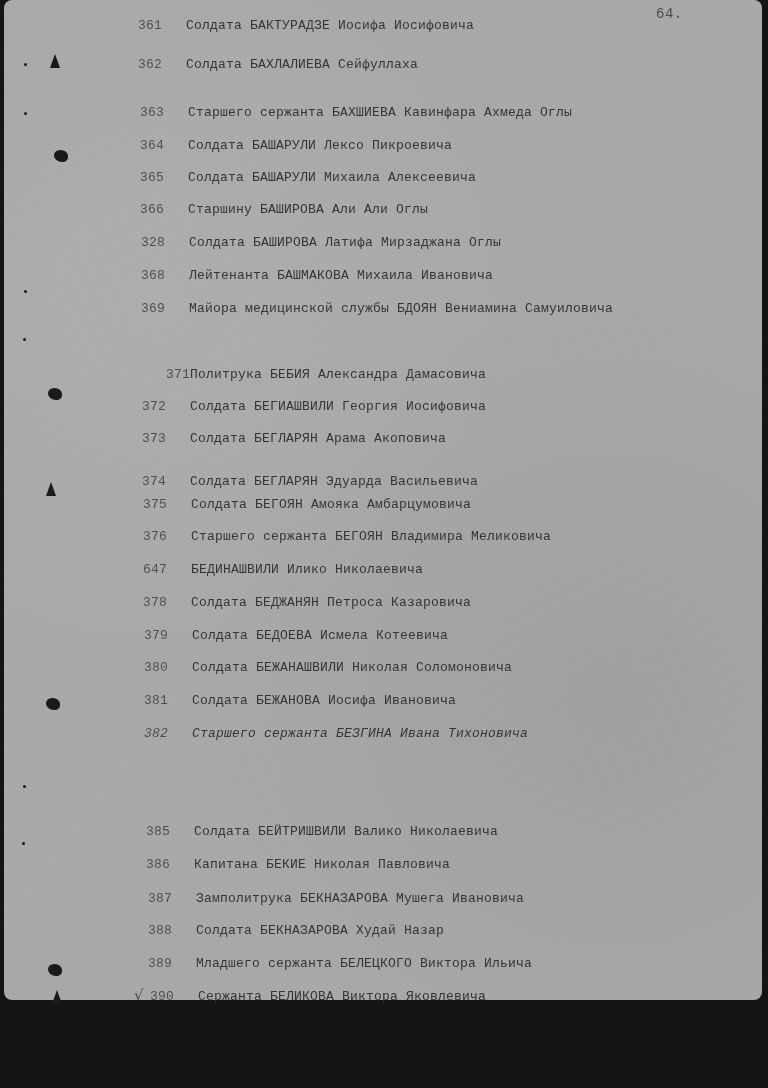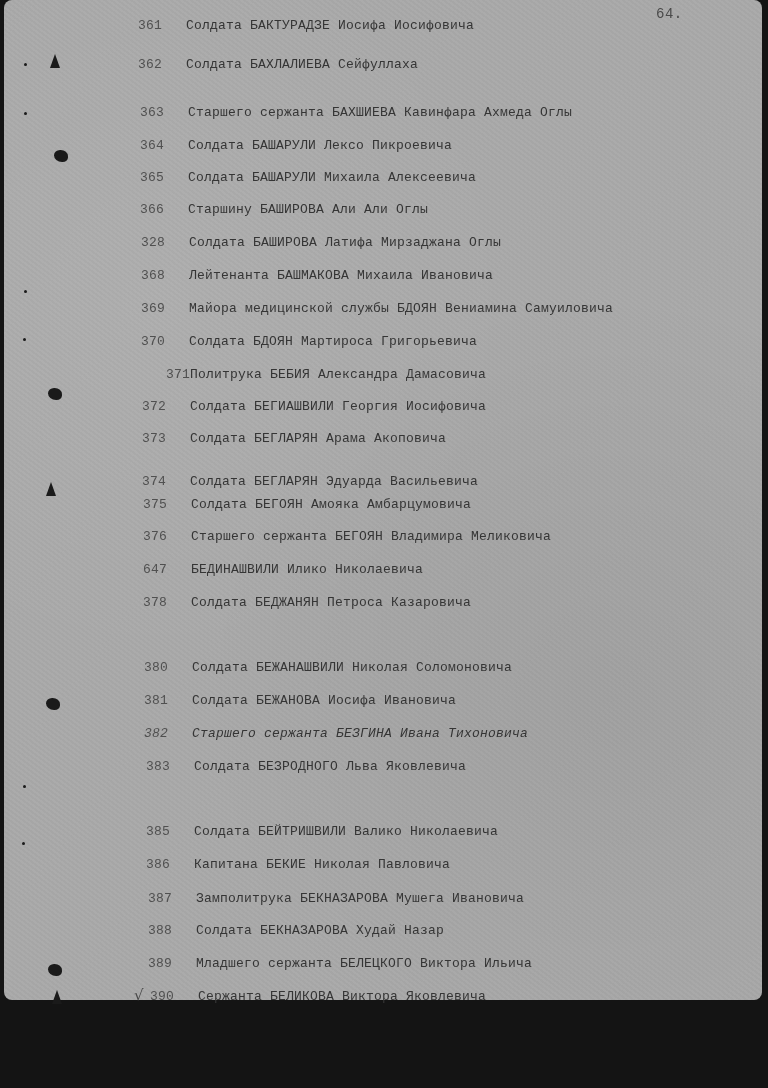--- a/index.html
+++ b/index.html
@@ -91,33 +91,32 @@
 
   <div class="entry" style="left:134px; top:18px;"><span class="num">361</span><span class="txt">Солдата БАКТУРАДЗЕ Иосифа Иосифовича</span></div>
   <div class="entry" style="left:134px; top:57px;"><span class="num">362</span><span class="txt">Солдата БАХЛАЛИЕВА Сейфуллаха</span></div>
   <div class="entry" style="left:136px; top:105px;"><span class="num">363</span><span class="txt">Старшего сержанта БАХШИЕВА Кавинфара Ахмеда Оглы</span></div>
   <div class="entry" style="left:136px; top:138px;"><span class="num">364</span><span class="txt">Солдата БАШАРУЛИ Лексо Пикроевича</span></div>
   <div class="entry" style="left:136px; top:170px;"><span class="num">365</span><span class="txt">Солдата БАШАРУЛИ Михаила Алексеевича</span></div>
   <div class="entry" style="left:136px; top:202px;"><span class="num">366</span><span class="txt">Старшину БАШИРОВА Али Али Оглы</span></div>
   <div class="entry" style="left:137px; top:235px;"><span class="num">328</span><span class="txt">Солдата БАШИРОВА Латифа Мирзаджана Оглы</span></div>
   <div class="entry" style="left:137px; top:268px;"><span class="num">368</span><span class="txt">Лейтенанта БАШМАКОВА Михаила Ивановича</span></div>
   <div class="entry" style="left:137px; top:301px;"><span class="num">369</span><span class="txt">Майора медицинской службы БДОЯН Вениамина Самуиловича</span></div>
-  <div class="entry" style="left:137px; top:334px;"><span class="num">370</span><span class="txt">Солдата БДОЯН Мартироса Григорьевича</span></div>
   <div class="entry" style="left:138px; top:367px;text-align:right;"><span class="num">371</span><span class="txt">Политрука БЕБИЯ Александра Дамасовича</span></div>
   <div class="entry" style="left:138px; top:399px;"><span class="num">372</span><span class="txt">Солдата БЕГИАШВИЛИ Георгия Иосифовича</span></div>
   <div class="entry" style="left:138px; top:431px;"><span class="num">373</span><span class="txt">Солдата БЕГЛАРЯН Арама Акоповича</span></div>
   <div class="entry" style="left:138px; top:464px;margin-top:10px;"><span class="num">374</span><span class="txt">Солдата БЕГЛАРЯН Эдуарда Васильевича</span></div>
   <div class="entry" style="left:139px; top:497px;"><span class="num">375</span><span class="txt">Солдата БЕГОЯН Амояка Амбарцумовича</span></div>
   <div class="entry" style="left:139px; top:529px;"><span class="num">376</span><span class="txt">Старшего сержанта БЕГОЯН Владимира Меликовича</span></div>
   <div class="entry" style="left:139px; top:562px;"><span class="num">647</span><span class="txt">БЕДИНАШВИЛИ Илико Николаевича</span></div>
   <div class="entry" style="left:139px; top:595px;"><span class="num">378</span><span class="txt">Солдата БЕДЖАНЯН Петроса Казаровича</span></div>
+  <div class="entry" style="left:140px; top:628px;"><span class="num">379</span><span class="txt">Солдата БЕДОЕВА Исмела Котеевича</span></div>
   <div class="entry" style="left:140px; top:660px;"><span class="num">380</span><span class="txt">Солдата БЕЖАНАШВИЛИ Николая Соломоновича</span></div>
   <div class="entry" style="left:140px; top:693px;"><span class="num">381</span><span class="txt">Солдата БЕЖАНОВА Иосифа Ивановича</span></div>
   <div class="entry" style="left:140px; top:726px;font-style:italic;"><span class="num">382</span><span class="txt">Старшего сержанта БЕЗГИНА Ивана Тихоновича</span></div>
-  <div class="entry" style="left:142px; top:759px;"><span class="num">383</span><span class="txt">Солдата БЕЗРОДНОГО Льва Яковлевича</span></div>
   <div class="entry" style="left:142px; top:824px;"><span class="num">385</span><span class="txt">Солдата БЕЙТРИШВИЛИ Валико Николаевича</span></div>
   <div class="entry" style="left:142px; top:857px;"><span class="num">386</span><span class="txt">Капитана БЕКИЕ Николая Павловича</span></div>
   <div class="entry" style="left:144px; top:891px;"><span class="num">387</span><span class="txt">Замполитрука БЕКНАЗАРОВА Мушега Ивановича</span></div>
   <div class="entry" style="left:144px; top:923px;"><span class="num">388</span><span class="txt">Солдата БЕКНАЗАРОВА Худай Назар</span></div>
   <div class="entry" style="left:144px; top:956px;"><span class="num">389</span><span class="txt">Младшего сержанта БЕЛЕЦКОГО Виктора Ильича</span></div>
   <div class="entry" style="left:146px; top:989px;"><span class="num">390</span><span class="txt">Сержанта БЕЛИКОВА Виктора Яковлевича</span></div>
 
   <div class="tick" style="left:130px; top:986px;">√</div>
 </div>
 

